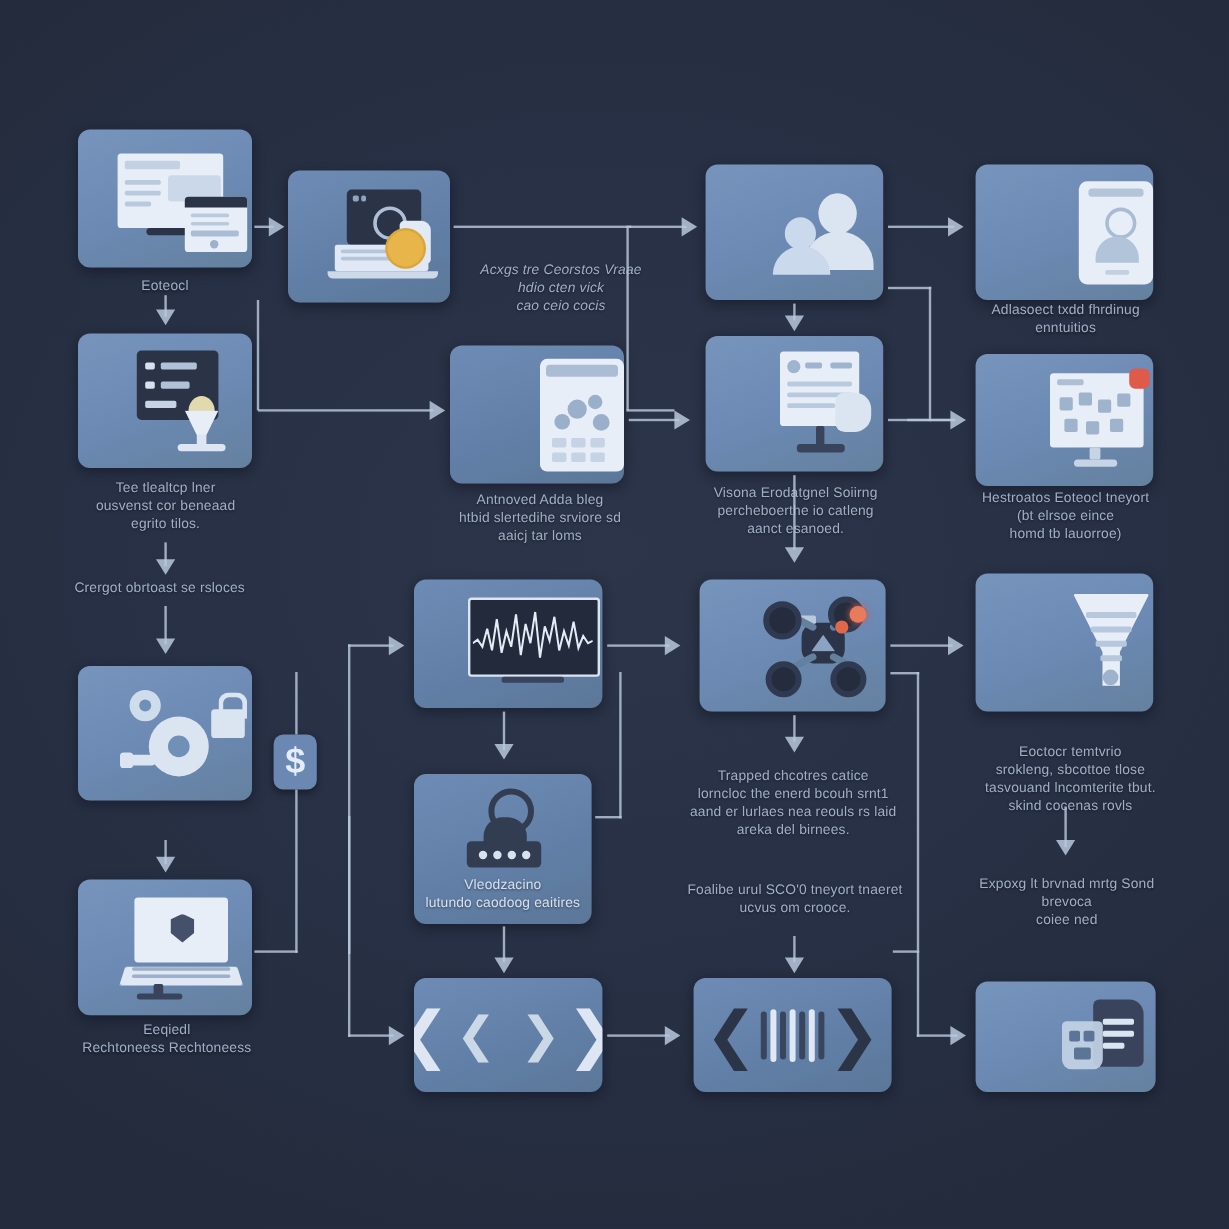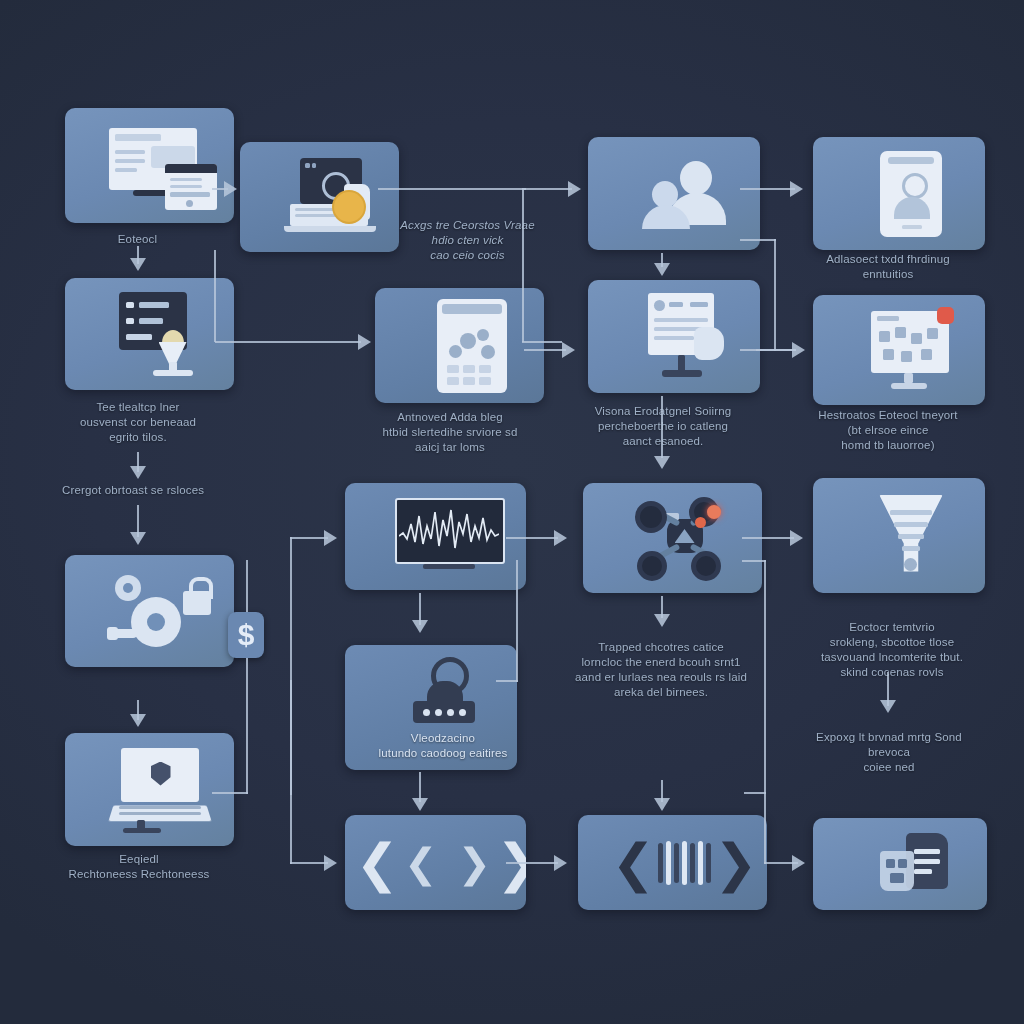--- a/index.html
+++ b/index.html
@@ -13,23 +13,22 @@
   #stage{position:relative;width:1024px;height:1024px;
     background:
       radial-gradient(ellipse 75% 60% at 50% 45%, #2c3549 0%, #283045 55%, #232b3c 100%);
   }
   
   .node{
     position:absolute;
     border-radius:10px;
     background:linear-gradient(160deg,#7694bc 0%,#6b89b2 55%,#64819f 100%);
     box-shadow:0 3px 10px rgba(10,14,24,.45);
-    display:flex;align-items:center;justify-content:center;
+    display:flex;align-items:center;justify-content:flex-end;
     overflow:hidden;
-    padding-left:24px;
   }
   .node.dim{background:linear-gradient(160deg,#6d8bb4 0%,#617fa6 60%,#5b7798 100%);}
   
   .cap{
     position:absolute;
     color:#9fb0c6;
     font-size:11.5px;
     line-height:15px;
     text-align:center;
     letter-spacing:.15px;
@@ -330,20 +329,22 @@
   </div>
 
   <div class="dollar" style="left:228px;top:612px;">
     <span>$</span>
   </div>
 
   <div class="cap" style="left:380px;top:218px;width:175px;white-space:pre-line;font-style:italic;">Acxgs tre Ceorstos Vraae
 hdio cten vick
 cao ceio cocis</div>
   <div class="cap" style="left:62px;top:483px;width:180px;white-space:pre-line;text-align:left;">Crergot obrtoast se rsloces</div>
+  <div class="cap" style="left:570px;top:735px;width:185px;white-space:pre-line;">Foalibe urul SCO'0 tneyort tnaeret
+ucvus om crooce.</div>
   <div class="cap" style="left:800px;top:730px;width:178px;white-space:pre-line;">Expoxg lt brvnad mrtg Sond
 brevoca
 coiee ned</div>
 
   <div class="ln h" style="left:212px;top:188px;width:16px;"></div>
   <div class="arw r" style="left:224px;top:181px;"></div>
 
   <div class="ln v" style="left:137px;top:246px;height:18px;"></div>
   <div class="arw d" style="left:130px;top:258px;"></div>
 

